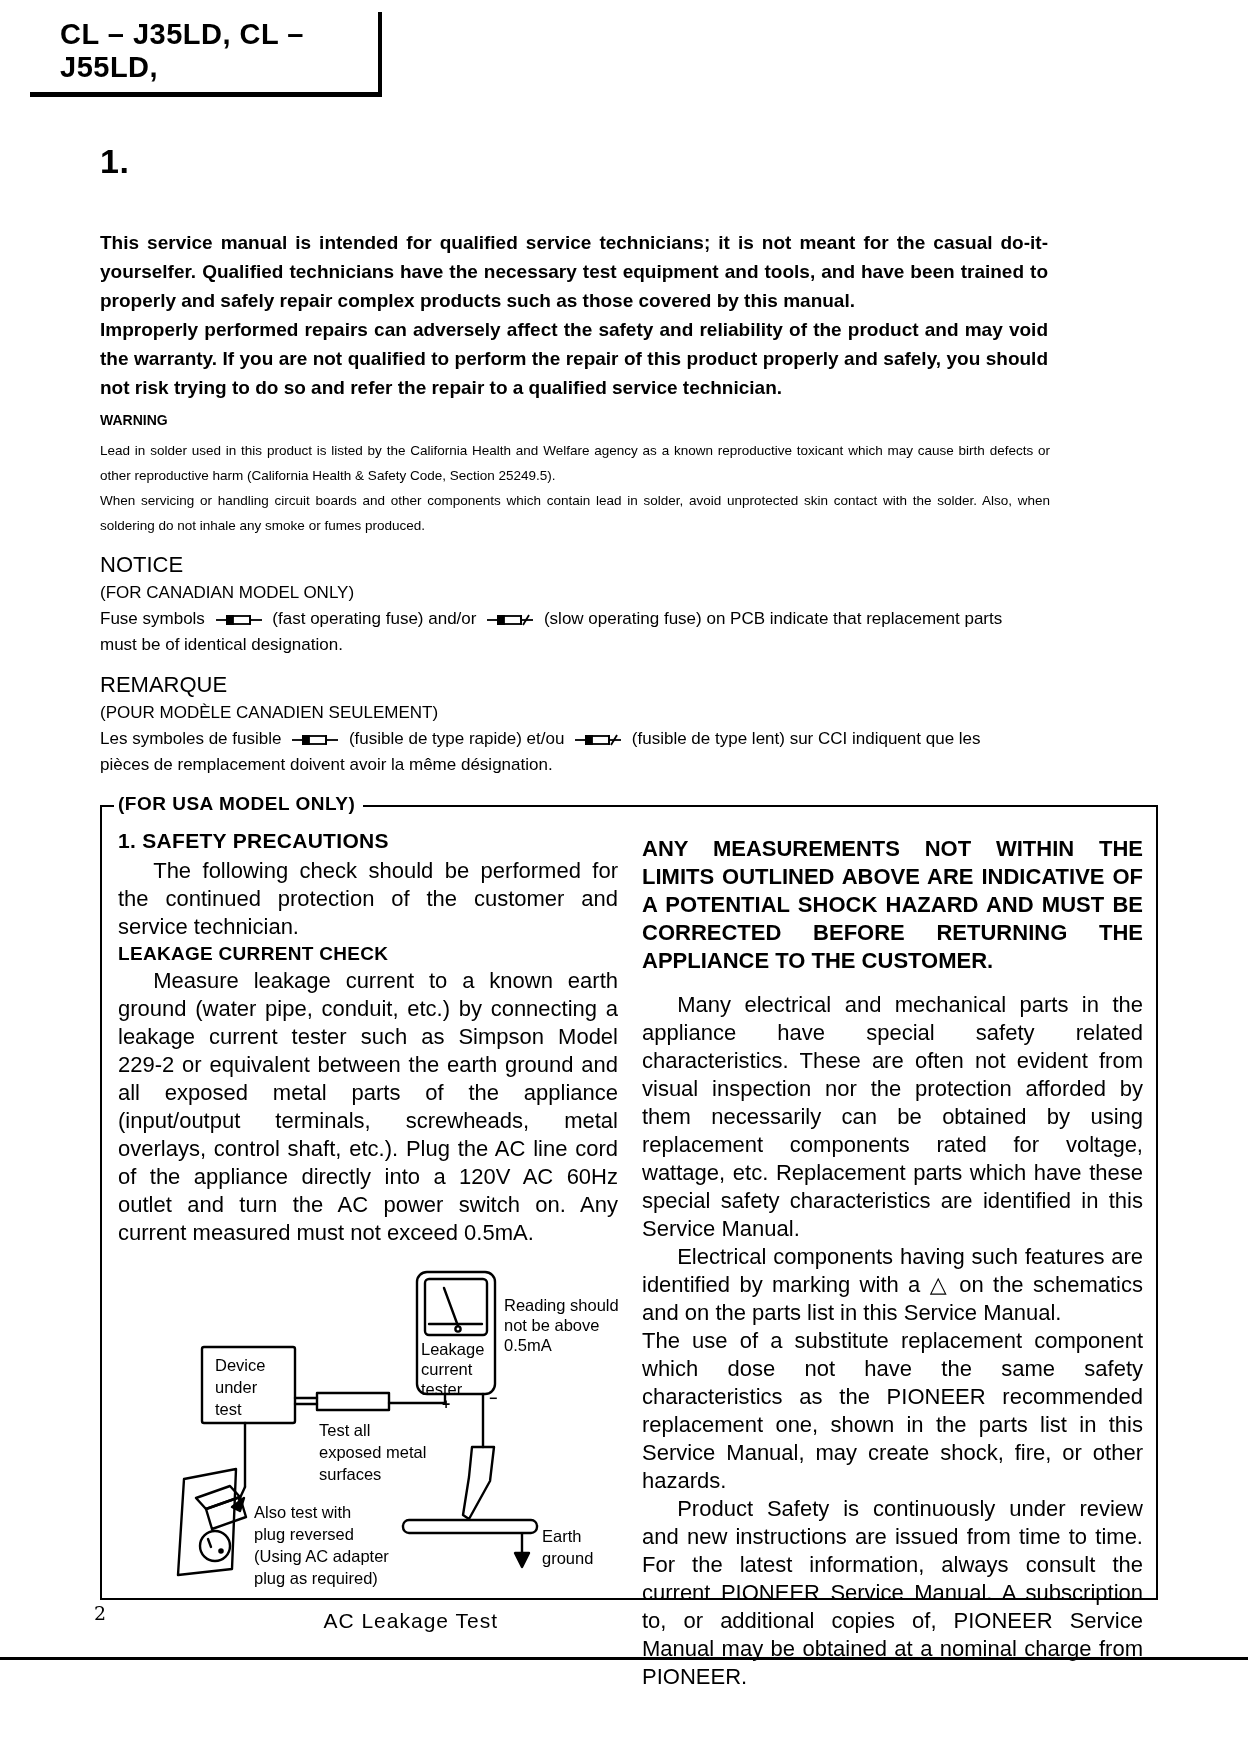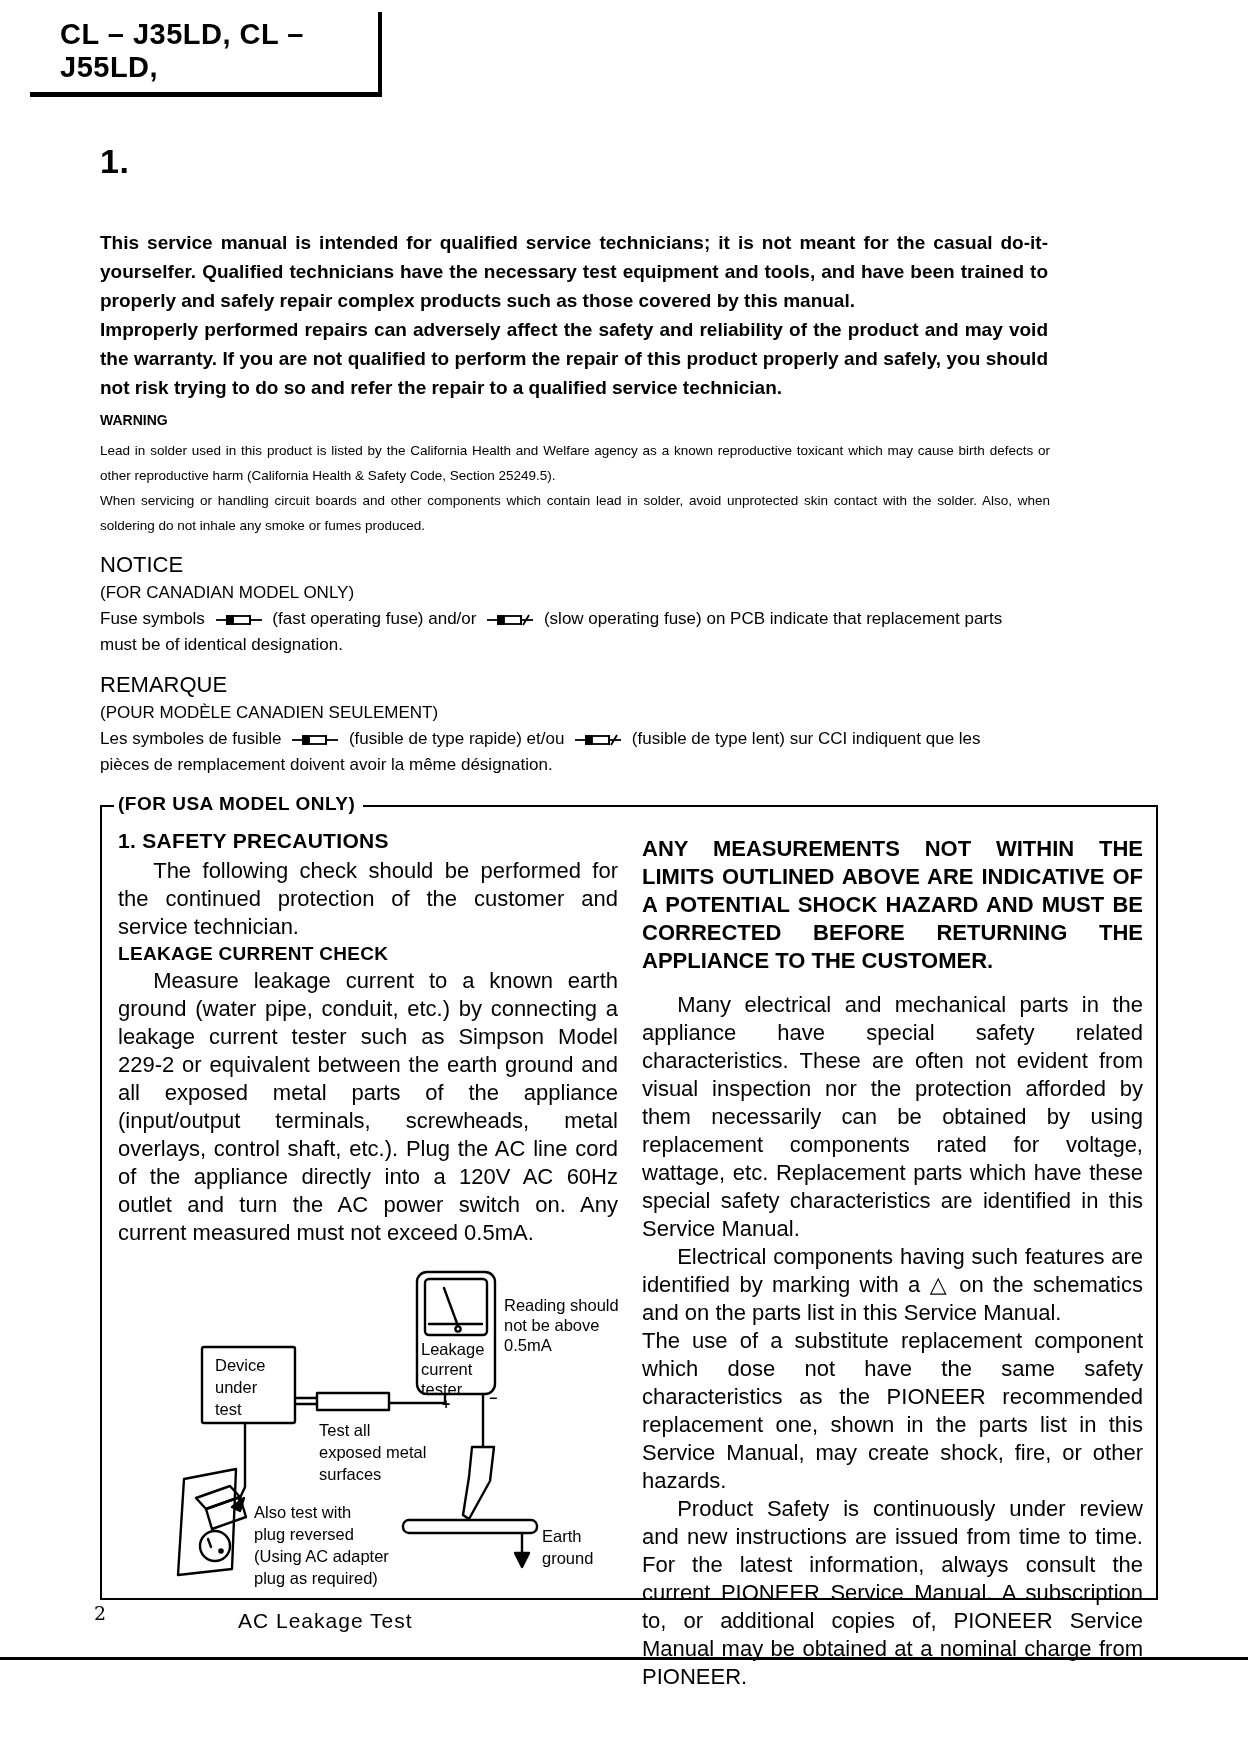--- a/index.html
+++ b/index.html
@@ -45,21 +45,21 @@
   .col h4{margin:2px 0 2px 0;font-size:19px;letter-spacing:.3px;}
   .col p{margin:0;font-size:22px;line-height:28px;text-align:justify;}
   .col p.indent{text-indent:1.6em;}
   .col p.bold{font-weight:700;}
   .gap{height:16px;}
   
   .diagram{position:relative;width:500px;height:405px;margin-top:10px;}
   .diagram svg{position:absolute;left:0;top:0;}
   .dlabel{position:absolute;font-size:16.5px;line-height:22px;white-space:nowrap;}
   .dlabel.small-lh{line-height:20px;}
-  .dcaption{position:absolute;left:120px;top:352px;width:260px;text-align:left;font-size:21px;font-weight:500;letter-spacing:1px;}
+  .dcaption{position:absolute;left:120px;top:352px;width:260px;text-align:right;font-size:21px;font-weight:500;letter-spacing:1px;}
   .term{position:absolute;font-size:14px;font-weight:700;}
   
   .page-number{position:absolute;left:94px;top:1602px;font-family:"DejaVu Serif",serif;font-size:19px;}
   .footer-rule{position:absolute;left:0;top:1657px;width:1248px;height:3px;background:#000;}
 </style>
 </head>
 <body>
 
 <div class="page">
 

